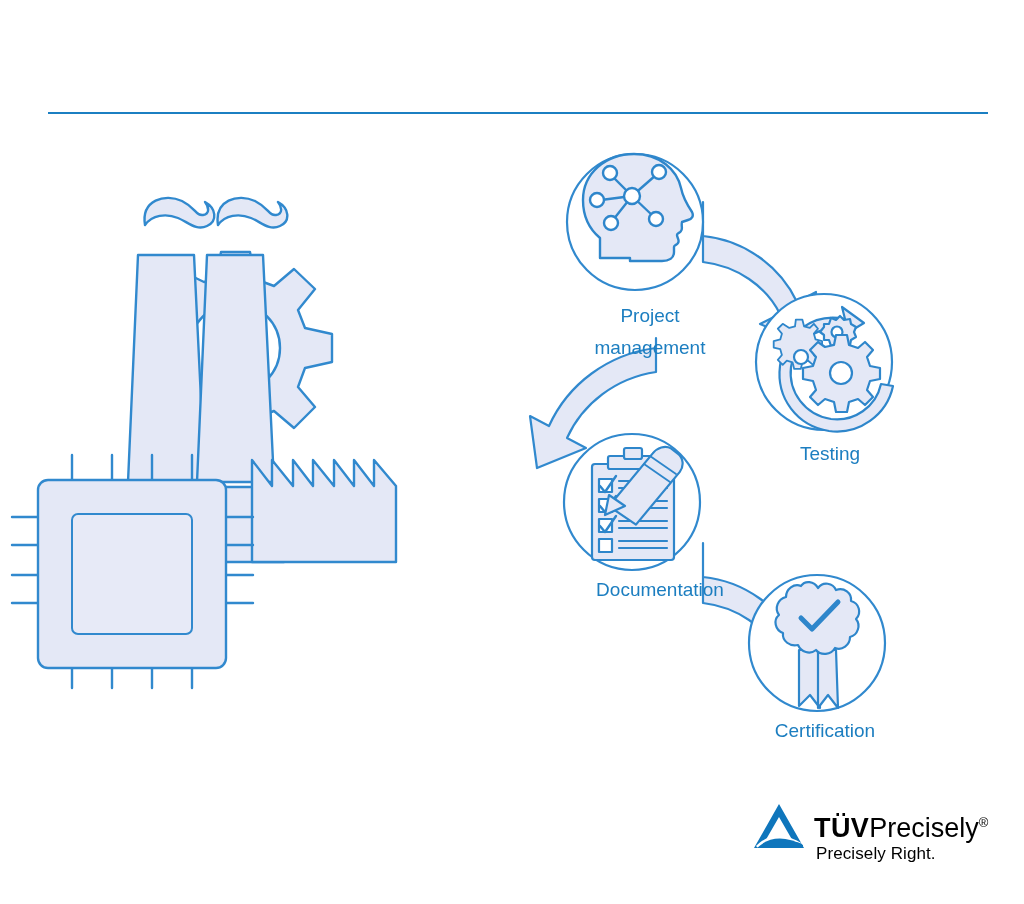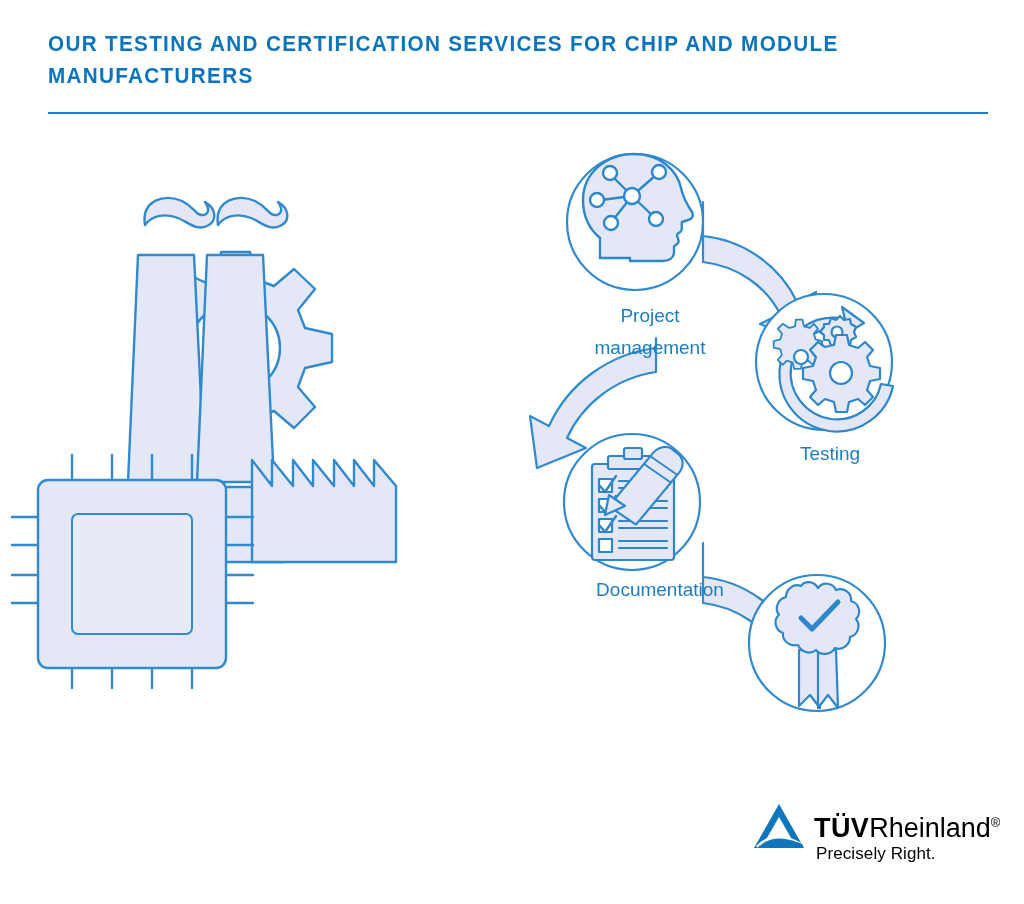--- a/index.html
+++ b/index.html
@@ -124,23 +124,20 @@
     letter-spacing: 0.1px;
     white-space: nowrap;
     font-family: "Liberation Sans", sans-serif;
   }
 </style>
 </head>
 <body>
 
 <div class="page">
 
-  <div class="header">
-    <h1 class="header-title">OUR TESTING AND CERTIFICATION SERVICES FOR CHIP AND MODULE MANUFACTURERS</h1>
-  </div>
   <div class="header-rule"></div>
 
   <div class="art-left">
     <svg width="500" height="600" viewBox="0 0 500 600" xmlns="http://www.w3.org/2000/svg">
 
       <g fill="#E4E8F6" stroke="#3189CE" stroke-width="2.4" stroke-linejoin="round" stroke-linecap="round">
 
         <g>
 
           <path d="M145 95 C141 70 165 63 182 71 C196 78 196 86 203 85
@@ -340,29 +337,30 @@
     </svg>
 
     
     <div class="flow-label label-pm">Project
 management</div>
 
     <div class="flow-label label-test">Testing</div>
 
     <div class="flow-label label-doc">Documentation</div>
 
+    <div class="flow-label label-cert">Certification</div>
   </div>
 
   <div class="logo">
     <svg class="logo-mark" viewBox="0 0 54 50" xmlns="http://www.w3.org/2000/svg">
       <path d="M27 2 L52 46 L2 46 Z M27 15 L42 41 L12 41 Z" fill="#0F76BC" fill-rule="evenodd"></path>
       <path d="M4 44 C16 31 34 31 51 42 C34 36 18 37 6 46 Z" fill="#FFFFFF"></path>
       <path d="M5 46 C17 34 34 34 51 43 C51 46 51 46 51 46 Z" fill="#0F76BC"></path>
     </svg>
 
     <div class="logo-wordmark">
-      <span class="logo-tuv">TÜV</span><span class="logo-rheinland">Rheinland</span><span class="logo-reg">®</span>
+      <span class="logo-tuv">TÜV</span><span class="logo-rheinland">Precisely</span><span class="logo-reg">®</span>
     </div>
 
     <div class="logo-tagline">Precisely Right.</div>
   </div>
 
 </div>
 
 </body></html>

